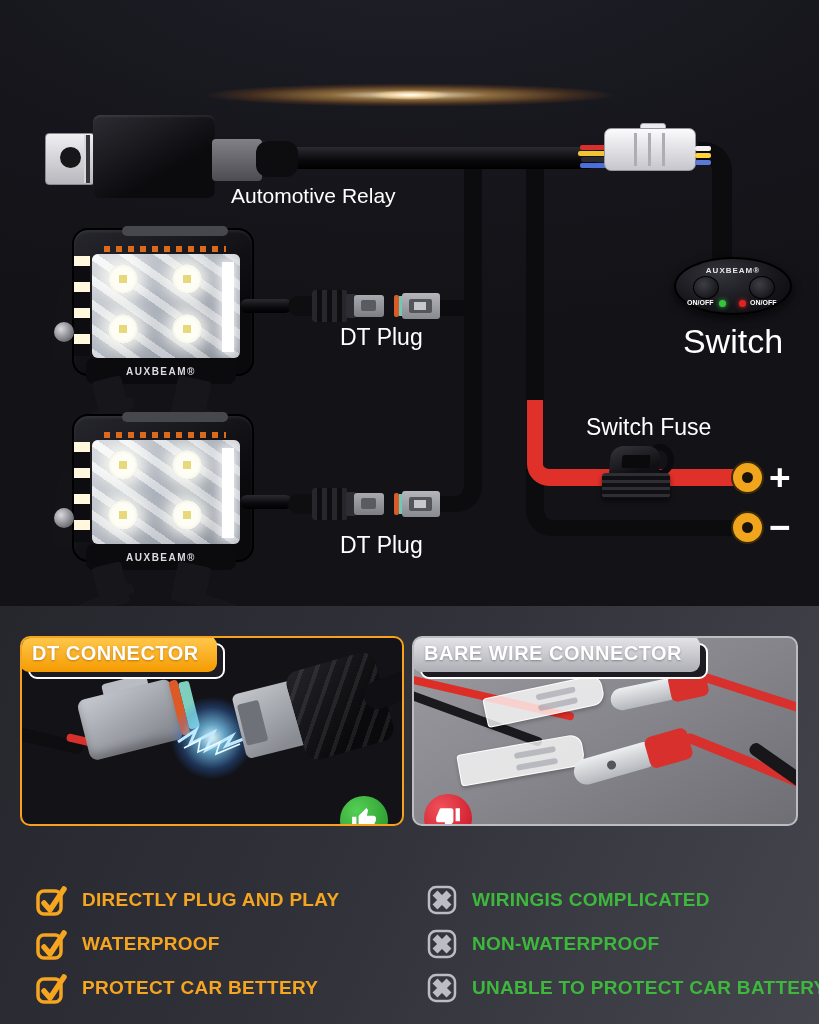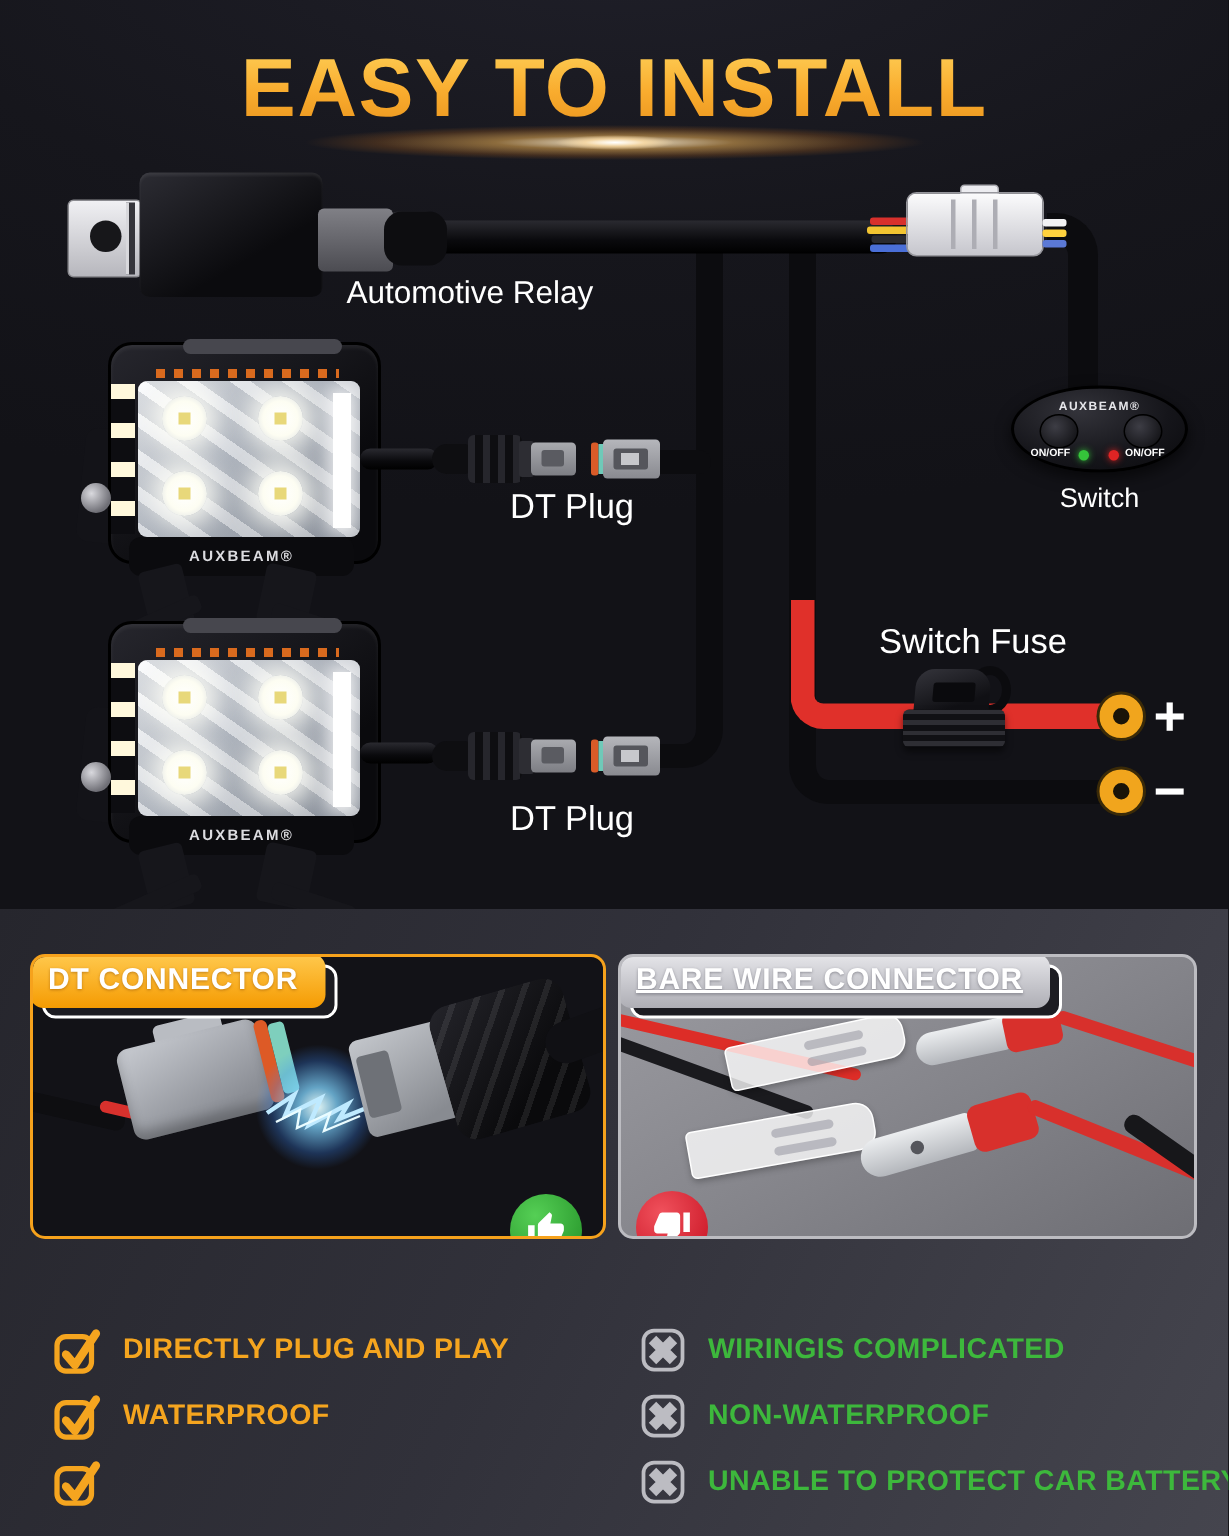--- a/index.html
+++ b/index.html
@@ -44,21 +44,21 @@
   
   .sw-oval { left:674px; top:257px; width:118px; height:58px; border-radius:50%;
              background:radial-gradient(ellipse at 38% 28%, #33333a 0%, #15151a 60%, #0a0a0d 100%);
              border:2px solid #000; box-shadow:0 4px 10px rgba(0,0,0,.6); }
   .sw-brand { position:absolute; left:0; right:0; top:7px; text-align:center; color:#e6e6ea;
               font-size:8px; font-weight:bold; letter-spacing:1px; }
   .sw-btn { position:absolute; top:17px; width:26px; height:23px; border-radius:50%;
             background:radial-gradient(circle at 40% 35%, #3d3d45, #17171b 75%); border:1px solid #000; }
   .sw-onoff { position:absolute; top:40px; color:#fff; font-size:7px; font-weight:bold; }
   .sw-dot { position:absolute; top:41px; width:7px; height:7px; border-radius:50%; }
-  .sw-label { left:674px; top:322px; width:118px; text-align:center; font-size:18px; }
+  .sw-label { left:674px; top:322px; width:118px; text-align:center; font-size:34px; }
 
   
   .pod { position:absolute; width:210px; height:190px; }
   .pod-arm { left:2px; top:60px; width:32px; height:76px; border-radius:8px; background:#131318; transform:rotate(6deg); }
   .pod-bolt { left:2px; top:96px; width:20px; height:20px; border-radius:50%;
               background:radial-gradient(circle at 35% 35%, #d9d9de, #6f6f76 70%); }
   .pod-housing { left:20px; top:2px; width:182px; height:148px; border-radius:16px; border:2px solid #000;
                  background:linear-gradient(145deg,#26262d 0%, #0a0a0d 70%); box-shadow:inset 0 2px 3px rgba(255,255,255,.07); }
   .pod-topbar { left:70px; top:0; width:106px; height:10px; border-radius:5px; background:#47474e; }
   .pod-amber { left:52px; top:20px; width:122px; height:6px;
@@ -113,42 +113,41 @@
   .panel { position:absolute; top:30px; height:190px; border-radius:10px; overflow:hidden; }
   .panel-dt { left:20px; width:384px; border:2px solid #f6a21c; background:#121217; }
   .panel-bare { left:412px; width:386px; border:2px solid #bcbcc1;
                 background:linear-gradient(150deg,#9b9ba1 0%, #86868c 50%, #6e6e74 100%); }
   .badge-wrap { position:absolute; left:-2px; top:-2px; }
   .badge-back { position:absolute; left:8px; top:7px; right:-8px; bottom:-7px;
                 border:2px solid #fff; border-radius:9px; background:#1c1c22; }
   .badge { position:relative; display:inline-block; padding:6px 18px 7px 12px; border-radius:9px;
            font-size:20px; font-weight:bold; color:#fff; letter-spacing:.5px; white-space:nowrap; }
   .badge-gold { background:linear-gradient(180deg,#ffc94e 0%, #f59b02 100%); text-shadow:0 1px 2px rgba(120,60,0,.45); }
-  .badge-silver { background:linear-gradient(180deg,#e6e6ea 0%, #aeaeb5 100%); text-shadow:0 1px 2px rgba(60,60,70,.45);text-decoration:underline; }
+  .badge-silver { background:linear-gradient(180deg,#e6e6ea 0%, #aeaeb5 100%); text-shadow:0 1px 2px rgba(60,60,70,.45); }
 
   .thumb { position:absolute; width:48px; height:48px; border-radius:50%; display:flex; align-items:center; justify-content:center; }
   .thumb-up { background:radial-gradient(circle at 35% 30%, #55cf55, #2e9e31 75%); }
   .thumb-down { background:radial-gradient(circle at 35% 30%, #f0515c, #d01f2e 75%); }
 
   
   .row { position:absolute; display:flex; align-items:center; gap:14px; }
   .row-text { font-size:19px; font-weight:bold; letter-spacing:.3px; white-space:nowrap; }
   .pro .row-text { color:#f5a51f; }
   .con .row-text { color:#3db83c; }
 </style>
 </head>
 <body>
 
 <div class="page">
 
   <div class="top">
 
     <div class="flare"></div>
     <div class="flare-core"></div>
-    <h1 class="title">EASY TO INSTALL</h1>
 
     <div class="abs" style="left:430px; top:158px; width:52px; height:354px;
                 border-right:18px solid #0c0c0f; border-bottom:16px solid #0c0c0f; border-bottom-right-radius:26px;"></div>
     <div class="abs" style="left:424px; top:300px; width:50px; height:16px; background:#0c0c0f; border-radius:8px;"></div>
     <div class="abs" style="left:526px; top:158px; width:222px; height:378px;
                 border-left:18px solid #0c0c0f; border-bottom:16px solid #0c0c0f; border-bottom-left-radius:26px;"></div>
     <div class="abs" style="left:527px; top:400px; width:222px; height:86px;
                 border-left:16px solid #e0302a; border-bottom:17px solid #e0302a; border-bottom-left-radius:22px;"></div>
     <div class="abs" style="left:698px; top:142px; width:34px; height:124px;
                 border-top:20px solid #0c0c0f; border-right:20px solid #0c0c0f; border-top-right-radius:28px;"></div>
@@ -376,20 +375,21 @@
         <rect x="2" y="7" width="23" height="23" rx="6" fill="none" stroke="#f5a51f" stroke-width="3.5"></rect>
         <path d="M8 19 l6 7 L28 5" fill="none" stroke="#f5a51f" stroke-width="5.5" stroke-linecap="round" stroke-linejoin="round"></path>
       </svg>
       <span class="row-text">DIRECTLY PLUG AND PLAY</span>
     </div>
     <div class="row pro" style="left:36px; top:366px;">
       <svg width="32" height="32" viewBox="0 0 32 32">
         <rect x="2" y="7" width="23" height="23" rx="6" fill="none" stroke="#f5a51f" stroke-width="3.5"></rect>
         <path d="M8 19 l6 7 L28 5" fill="none" stroke="#f5a51f" stroke-width="5.5" stroke-linecap="round" stroke-linejoin="round"></path>
       </svg>
+      <span class="row-text">PROTECT CAR BETTERY</span>
     </div>
 
     <div class="row con" style="left:426px; top:322px;">
       <svg width="32" height="32" viewBox="0 0 32 32">
         <rect x="3" y="3" width="26" height="26" rx="7" fill="none" stroke="#bcbcc2" stroke-width="2.5"></rect>
         <path d="M9 9 L23 23 M23 9 L9 23" stroke="#bcbcc2" stroke-width="7"></path>
       </svg>
       <span class="row-text">NON-WATERPROOF</span>
     </div>
     <div class="row con" style="left:426px; top:278px;">

